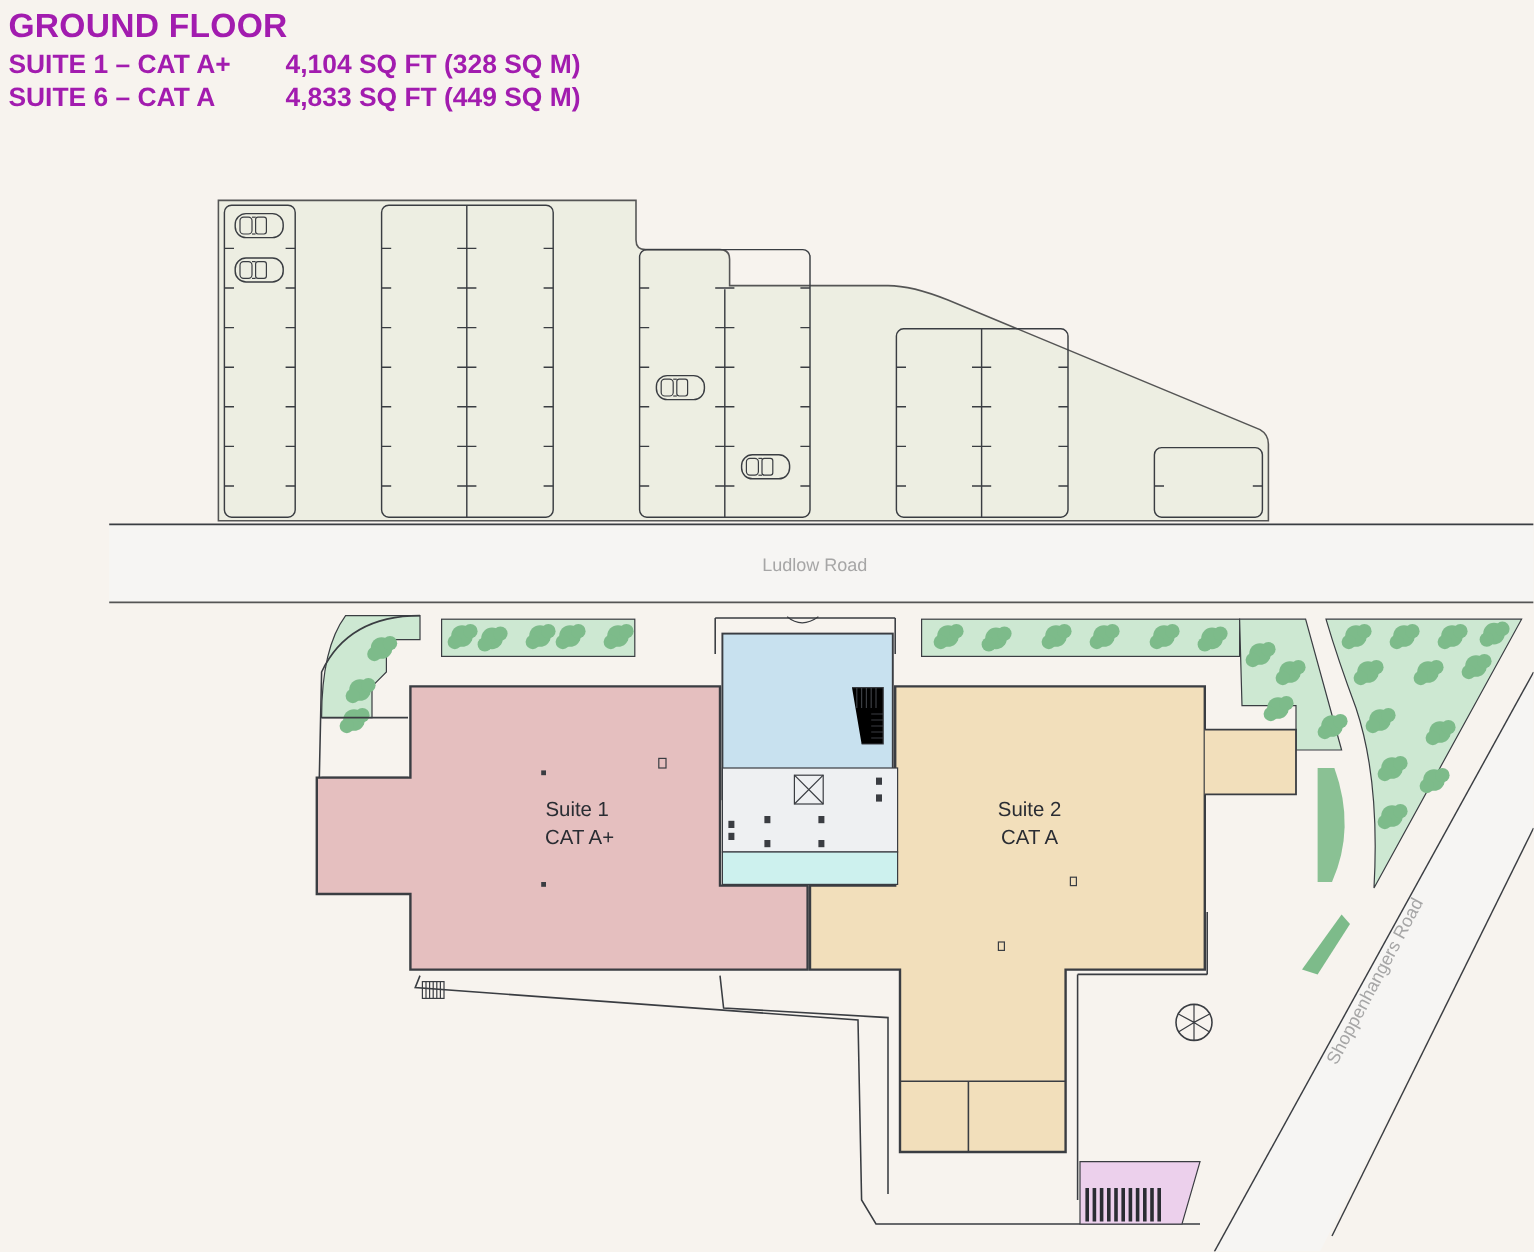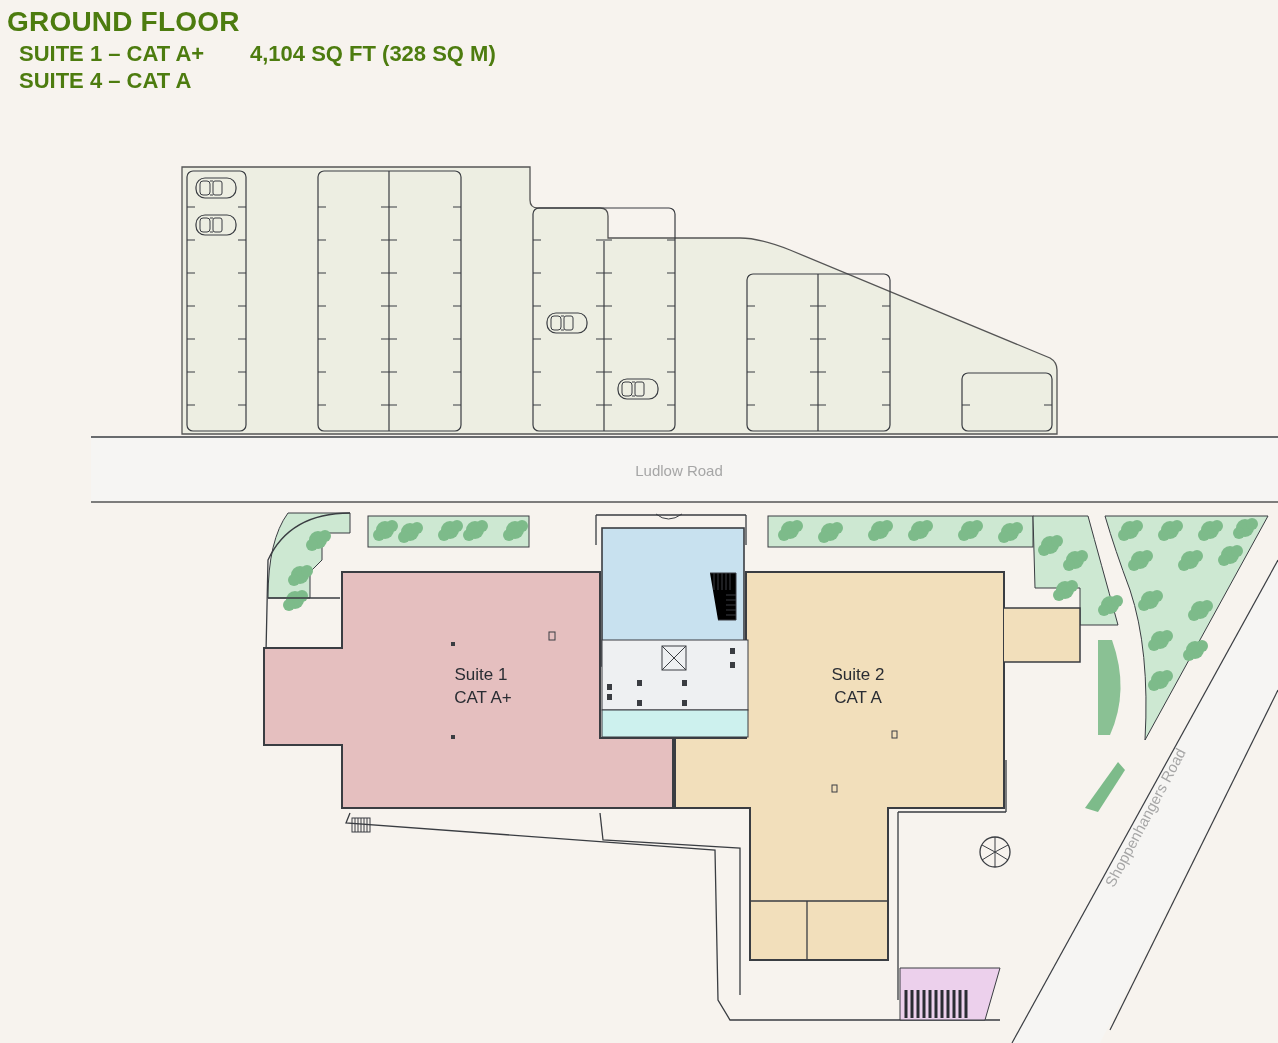--- a/index.html
+++ b/index.html
@@ -1,34 +1,35 @@
 <!DOCTYPE html>
 <html><head>
 <meta charset="utf-8">
 <style>
   html, body { margin:0; padding:0; }
   body { width:1278px; height:1043px; background:#f7f3ee; position:relative; overflow:hidden; font-family:"Liberation Sans", sans-serif; }
-  .hdr { position:absolute; left:7px; top:4px; color:#4d7c0f; }
+  .hdr { position:absolute; left:7px; top:4px; color:#a21caf; }
   .title { font-size:28px; font-weight:bold; letter-spacing:0.2px; margin:0; line-height:36px; }
   .spec { font-size:22px; font-weight:bold; line-height:27px; display:flex; }
-  .spec .suite { width:231px;margin-left:12px; }
+  .spec .suite { width:231px; }
   svg { position:absolute; left:0; top:0; }
   .lbl { font-family:"Liberation Sans", sans-serif; }
 </style>
 </head>
 <body>
 
 <div class="hdr">
   <div class="title">GROUND FLOOR</div>
   <div class="spec">
     <span class="suite">SUITE 1 – CAT A+</span>
     <span>4,104 SQ FT (328 SQ M)</span>
   </div>
   <div class="spec">
-    <span class="suite">SUITE 4 – CAT A</span>
+    <span class="suite">SUITE 6 – CAT A</span>
+    <span>4,833 SQ FT (449 SQ M)</span>
   </div>
 </div>
 
 <svg width="1278" height="1043" viewBox="0 0 1278 1043">
   <defs>
     <g id="car">
       <rect x="-20" y="-10" width="40" height="20" rx="9" fill="none" stroke="#3a3d42" stroke-width="1.2"></rect>
       <rect x="-16" y="-7" width="10" height="14" rx="3" fill="none" stroke="#3a3d42" stroke-width="1"></rect>
       <rect x="-3" y="-7" width="9" height="14" rx="2" fill="none" stroke="#3a3d42" stroke-width="1"></rect>
       <line x1="-6" y1="-7" x2="-3" y2="-7" stroke="#3a3d42"></line>

